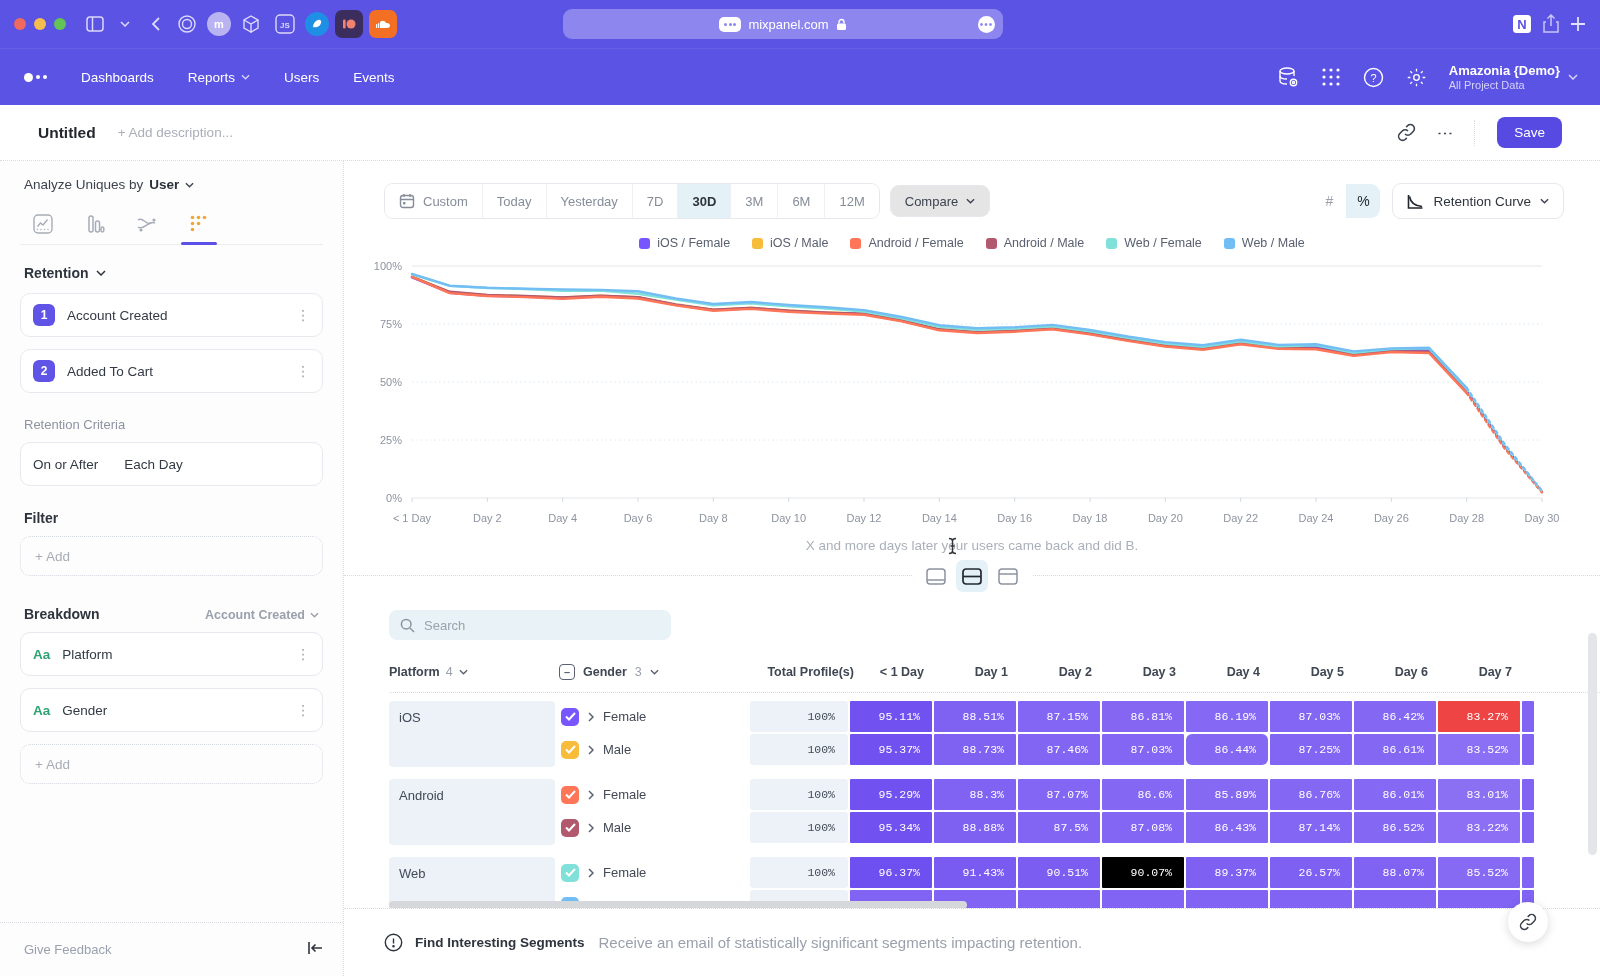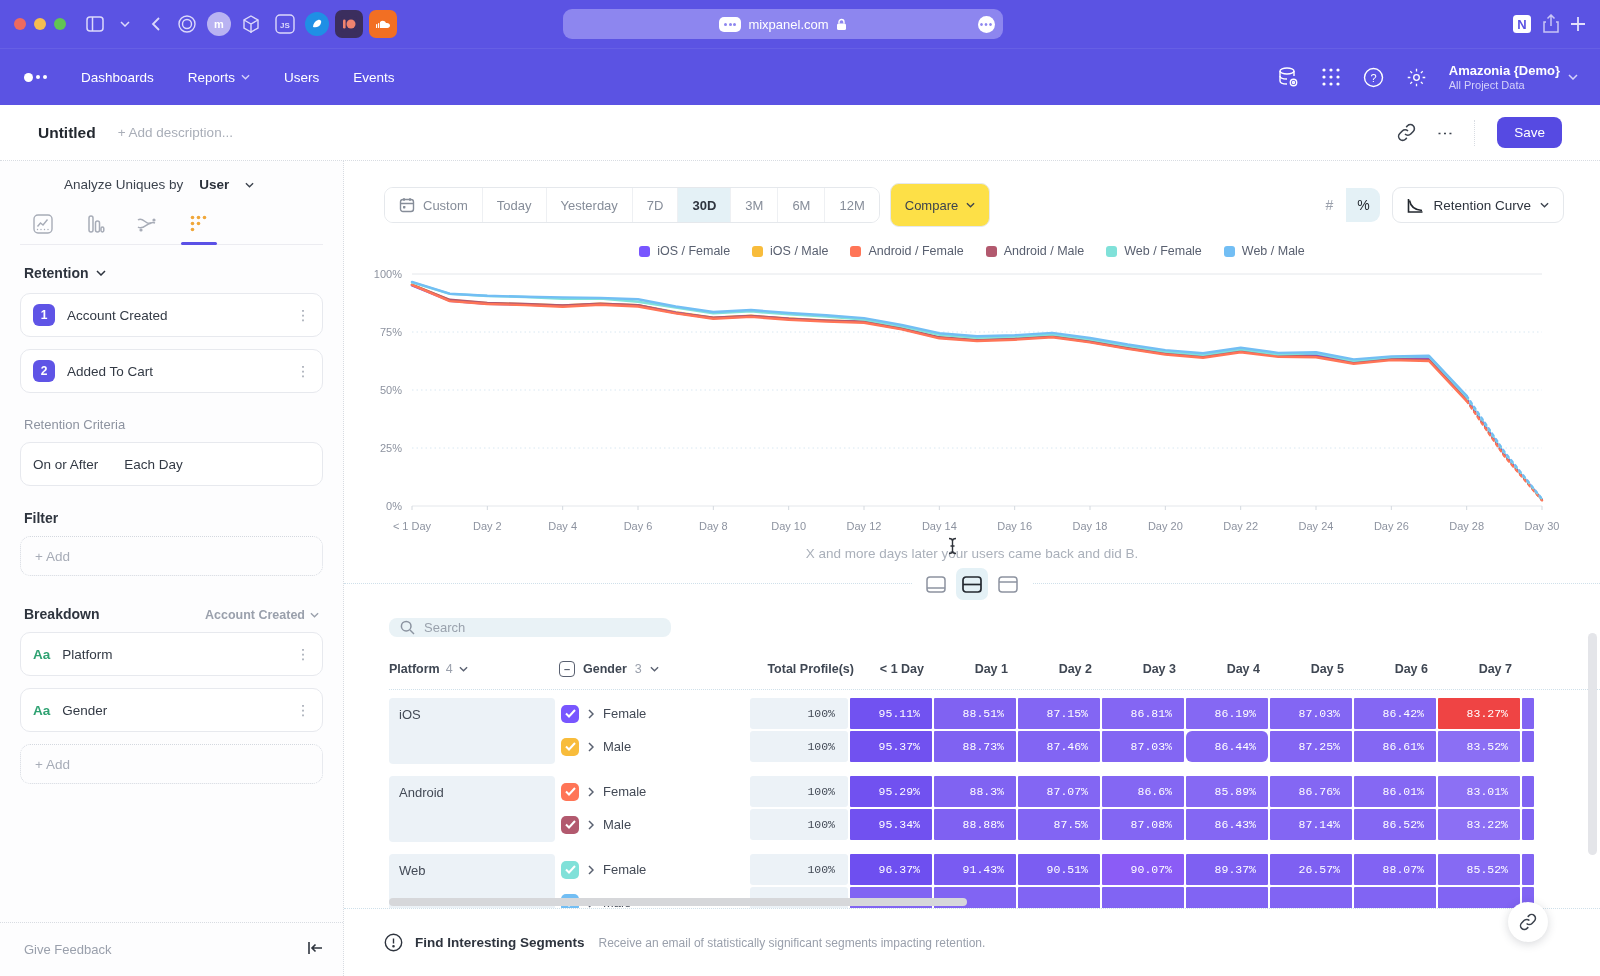--- a/index.html
+++ b/index.html
@@ -43,21 +43,21 @@
   .rtitle { font-size:15.5px; font-weight:bold; color:#23282f; }
   .rdesc { margin-left:22px; font-size:13.5px; color:#a9aeb8; }
   .rheader-right { margin-left:auto; display:flex; align-items:center; gap:22px; }
   .hdr-divider { width:1px; height:26px; border-left:1px dotted #d8dce2; }
   .save-btn { background:#564ae2; color:#fff; font-size:13.5px; border:none; border-radius:8px; padding:8px 17px; cursor:pointer; }
 
   
   .workspace { display:flex; height:815px; }
   .sidebar { width:344px; border-right:1px dotted #d8dce2; background:#fdfdfe; display:flex; flex-direction:column; }
   .sb-scroll { flex:1; padding:16px 20px 0 20px; overflow:hidden; }
-  .sb-row1 { font-size:13.5px; color:#3c434e; display:flex; align-items:center; gap:16px; padding-left:4px;margin-left:40px; }
+  .sb-row1 { font-size:13.5px; color:#3c434e; display:flex; align-items:center; gap:6px; padding-left:4px; }
   .sb-row1 b { font-weight:bold; color:#2b313b; }
   .sb-tabs { display:flex; gap:10px; margin-top:16px; border-bottom:1px solid #ececf1; padding:0 2px; }
   .sb-tab { width:42px; display:flex; justify-content:center; padding:6px 0 10px; position:relative; cursor:pointer; }
   .sb-tab.active::after { content:""; position:absolute; left:3px; right:3px; bottom:-1px; height:3px; background:#5b51e6; border-radius:2px; }
   .sb-section { font-size:14px; font-weight:bold; color:#2e343e; margin:20px 4px 12px; display:flex; align-items:center; gap:7px; }
   .sb-label { font-size:13px; color:#8d93a0; margin:24px 4px 10px; }
   .card { background:#fff; border:1px solid #e7e9ee; border-radius:10px; height:44px; display:flex; align-items:center;
     padding:0 12px; margin-bottom:12px; cursor:pointer; }
   .step-badge { width:22px; height:22px; border-radius:6px; background:#5f54e6; color:#fff; font-size:12px; font-weight:bold;
     display:flex; align-items:center; justify-content:center; margin-right:12px; }
@@ -74,21 +74,21 @@
   .sb-foot .collapse { margin-left:auto; color:#2e343e; }
 
   
   .main { flex:1; position:relative; background:#fff; overflow:hidden; }
   .controls { display:flex; align-items:center; margin:22px 36px 0 40px; }
   .seg { display:flex; align-items:stretch; border:1px solid #e5e8ec; border-radius:9px; overflow:hidden; height:36px; }
   .seg-item { display:flex; align-items:center; gap:8px; padding:0 14px; font-size:13px; color:#868d99;
     border-right:1px solid #eef0f3; cursor:pointer; background:#fff; }
   .seg-item:last-child { border-right:none; }
   .seg-item.active { background:#e4f1f6; color:#2e343e; font-weight:bold; }
-  .compare-btn { margin-left:10px; height:44px; border:1px solid #e5e8ec; border-radius:9px; background:#fde047;
+  .compare-btn { margin-left:10px; height:32px; border:1px solid #e5e8ec; border-radius:9px; background:#e5e5e5;
     display:flex; align-items:center; gap:8px; padding:0 14px; font-size:13px; color:#3c434e; cursor:pointer; }
   .controls-right { margin-left:auto; display:flex; align-items:center; gap:12px; }
   .mode-seg { display:flex; border-radius:9px; overflow:hidden; height:34px; }
   .mode-item { width:34px; display:flex; align-items:center; justify-content:center; font-size:14px; color:#9aa0ac; cursor:pointer; }
   .mode-item.active { background:#e4f1f6; color:#23282f; }
   .charttype-btn { height:36px; border:1px solid #e5e8ec; border-radius:9px; background:#fff; display:flex;
     align-items:center; gap:9px; padding:0 14px; font-size:13.5px; color:#2e343e; cursor:pointer; }
 
   .legend { display:flex; justify-content:center; gap:22px; margin-top:17px; }
   .leg-item { display:flex; align-items:center; gap:7px; font-size:12.5px; color:#596070; }
@@ -97,21 +97,21 @@
   .chart-wrap { margin:4px 0 0 6px; }
   .caption { text-align:center; color:#aab0ba; font-size:13.5px; margin-top:4px; position:relative; }
 
   .divider-toggles { position:relative; border-top:1px dotted #cfe0ea; margin-top:22px; }
   .toggles { position:absolute; left:50%; top:-16px; transform:translateX(-50%); background:#fff;
     display:flex; gap:4px; padding:0 8px; }
   .toggle { width:32px; height:32px; border-radius:7px; display:flex; align-items:center; justify-content:center; cursor:pointer; color:#8d93a0; }
   .toggle.active { background:#e4f1f6; color:#23282f; }
 
   .table-area { padding:34px 0 0 45px; position:relative; }
-  .search-box { width:282px; height:19px; background:#e9f2f6; border-radius:8px; display:flex; align-items:center;
+  .search-box { width:282px; height:30px; background:#e9f2f6; border-radius:8px; display:flex; align-items:center;
     gap:9px; padding:0 11px; color:#98a0ab; font-size:13px; }
   .search-box input { border:none; background:transparent; outline:none; font-size:13px; color:#3c434e; width:220px;
     font-family:"Liberation Sans",sans-serif; }
   .search-box input::placeholder { color:#9aa2ad; }
   .thead { display:flex; align-items:center; margin-top:24px; padding-bottom:12px; border-bottom:1px dotted #cfe0ea; }
   .th { font-size:12.5px; color:#3f4753; font-weight:bold; }
   .col-platform { width:170px; display:flex; align-items:center; gap:6px; }
   .col-gender { width:195px; display:flex; align-items:center; gap:8px; }
   .col-total { width:100px; text-align:right; }
   .col-day { width:84px; text-align:right; padding-right:14px; }
@@ -132,21 +132,21 @@
   .vcell { width:82px; margin-right:2px; display:flex; align-items:center; justify-content:flex-end; padding-right:12px;
     font-family:"Liberation Mono",monospace; font-size:11.5px; color:#fff; border-radius:1px; }
   .vcell.sliver { width:12px; padding:0; }
 
   .hscroll { position:absolute; left:45px; bottom:5px; width:578px; height:8px; background:#d6d7da; border-radius:4px; }
   .vscroll { position:absolute; right:3px; top:472px; width:9px; height:222px; background:#e4e5e9; border-radius:5px; }
 
   .main-foot { position:absolute; left:0; right:0; bottom:0; height:68px; border-top:1px dotted #cfe0ea;
     display:flex; align-items:center; padding:0 40px; background:#fff; }
   .mf-title { font-size:13.5px; font-weight:bold; color:#2e343e; margin:0 14px 0 12px; }
-  .mf-sub { font-size:12px; color:#9aa0ac; }
+  .mf-sub { font-size:15px; color:#9aa0ac; }
   .fab { position:absolute; right:52px; bottom:34px; width:40px; height:40px; border-radius:50%; background:#fff;
     box-shadow:0 2px 10px rgba(40,45,60,0.18); display:flex; align-items:center; justify-content:center; cursor:pointer; }
 
   .cursor-ibeam { position:absolute; left:603px; top:376px; pointer-events:none; }
 
   svg text { font-family:"Liberation Sans",sans-serif; }
 </style>
 </head>
 <body>
 
@@ -752,21 +752,21 @@
                   </span>
                   <svg width="6" height="10" viewBox="0 0 6 10" fill="none" stroke="#596070" stroke-width="1.5">
                     <path d="M1 1l4 4-4 4"></path>
                   </svg>
                   <span class="glabel">Female</span>
                 </div>
                 <div class="g-total">100%</div>
                 <div class="vcell" style="background: rgb(110, 79, 240);">96.37%</div>
                 <div class="vcell" style="background: rgb(121, 91, 242);">91.43%</div>
                 <div class="vcell" style="background: rgb(123, 93, 242);">90.51%</div>
-                <div class="vcell" style="background: #8b5cf6;">90.07%</div>
+                <div class="vcell" style="background: #000000;">90.07%</div>
                 <div class="vcell" style="background: rgb(126, 96, 242);">89.37%</div>
                 <div class="vcell" style="background: rgb(126, 96, 242);">26.57%</div>
                 <div class="vcell" style="background: rgb(129, 99, 243);">88.07%</div>
                 <div class="vcell" style="background: rgb(134, 106, 243);">85.52%</div>
                 <div class="vcell sliver" style="background: rgb(129, 100, 243);"></div>
               </div>
               <div class="g-row">
                 <div class="g-gender">
                   <span class="cbox" style="background:#72BEF4">
                     <svg width="11" height="9" viewBox="0 0 11 9" fill="none" stroke="#fff" stroke-width="2">

